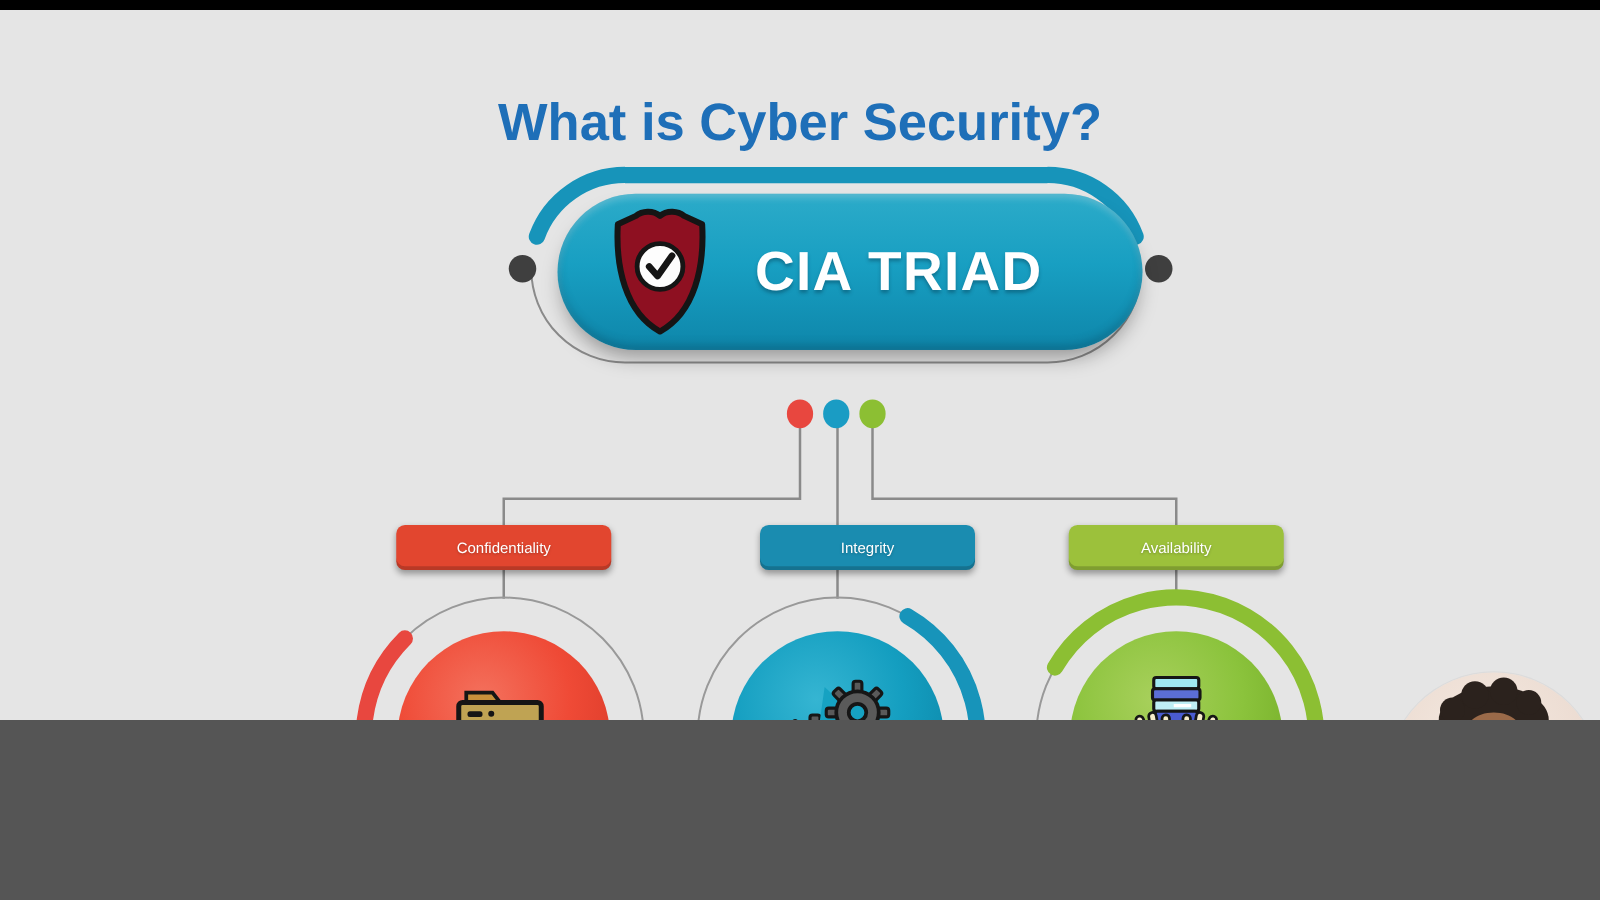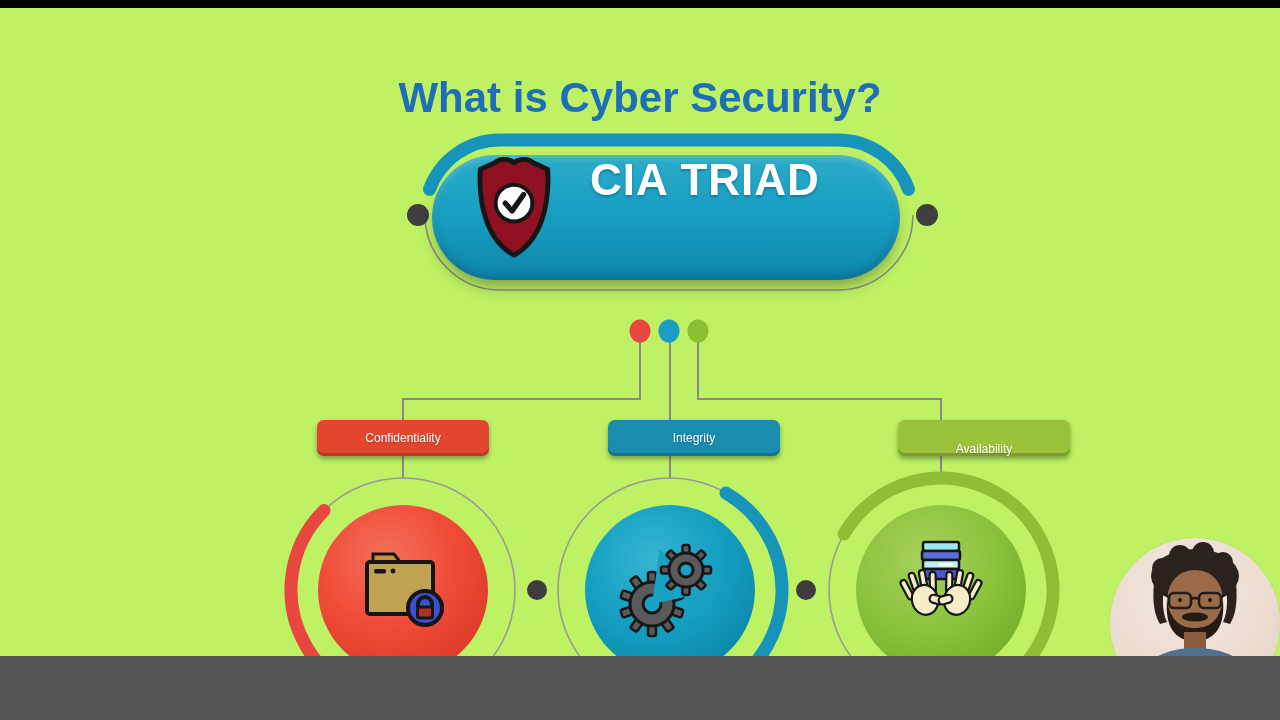--- a/index.html
+++ b/index.html
@@ -1,32 +1,32 @@
 <!DOCTYPE html>
 <html><head>
 <meta charset="utf-8">
 <style>
   html,body{margin:0;padding:0;background:#555;}
   .stage{
-    position:relative;width:1280px;height:656px;background:#bef264;
+    position:relative;width:1280px;height:576px;background:#e5e5e5;
     overflow:hidden;font-family:"Liberation Sans",sans-serif;margin:0 auto;
   }
   .letterbox{position:absolute;left:0;width:1280px;height:8px;background:#000;z-index:10;}
   .letterbox.top{top:0;}
   .letterbox.bottom{top:712px;}
   .title{
     position:absolute;top:46px;left:0;width:1280px;text-align:center;
     font-size:42px;font-weight:600;color:#1e6fb8;letter-spacing:0px;z-index:2;
   }
   .ring-svg{position:absolute;left:405px;top:125px;z-index:2;}
   .pill{
-    position:absolute;left:432px;top:155px;width:468px;height:125px;border-radius:63px;
+    position:absolute;left:446px;top:155px;width:468px;height:125px;border-radius:63px;
     background:linear-gradient(180deg,#2cabc9 0%,#189fc2 45%,#0e86aa 100%);
     box-shadow:0 10px 16px -4px rgba(0,0,0,0.35), inset 0 -4px 8px rgba(0,40,60,0.25), inset 0 3px 6px rgba(255,255,255,0.25);
-    display:flex;align-items:flex-start;z-index:3;
+    display:flex;align-items:center;z-index:3;
   }
   .pill .shield{margin-left:38px;flex:0 0 auto;}
   .pill .pill-label{
     flex:1;text-align:center;margin-right:48px;
     font-size:44px;font-weight:700;color:#ffffff;letter-spacing:1px;
     text-shadow:0 2px 3px rgba(0,40,60,0.35);
   }
   .caption{
     position:absolute;left:30px;top:325px;font-size:42px;font-weight:400;
     color:#1a1a1a;z-index:3;white-space:nowrap;
@@ -34,21 +34,21 @@
   .connectors{position:absolute;left:0;top:0;z-index:1;}
   .pillar-box{
     position:absolute;top:420px;width:172px;height:36px;border-radius:7px;
     display:flex;align-items:center;justify-content:center;z-index:2;
     font-size:12px;font-weight:400;color:#ffffff;
     box-shadow:0 3px 5px rgba(0,0,0,0.35), inset 0 -3px 0 rgba(0,0,0,0.18);
     text-shadow:0 1px 2px rgba(0,0,0,0.25);
   }
   .box-conf{left:317px;background:#e2462f;}
   .box-integ{left:584px;background:#1a8cb0;margin-left:24px;}
-  .box-avail{left:898px;background:#9cc13b;align-items:flex-end;}
+  .box-avail{left:855px;background:#9cc13b;}
   .pillar-circle{position:absolute;top:470px;z-index:2;}
   .pc-conf{left:283px;}
   .pc-integ{left:550px;}
   .pc-avail{left:821px;}
   .mid-dot{
     position:absolute;top:580px;width:20px;height:20px;border-radius:50%;
     background:#3d3d3d;z-index:2;
   }
   .mid-dot.d1{left:527px;}
   .mid-dot.d2{left:796px;}

